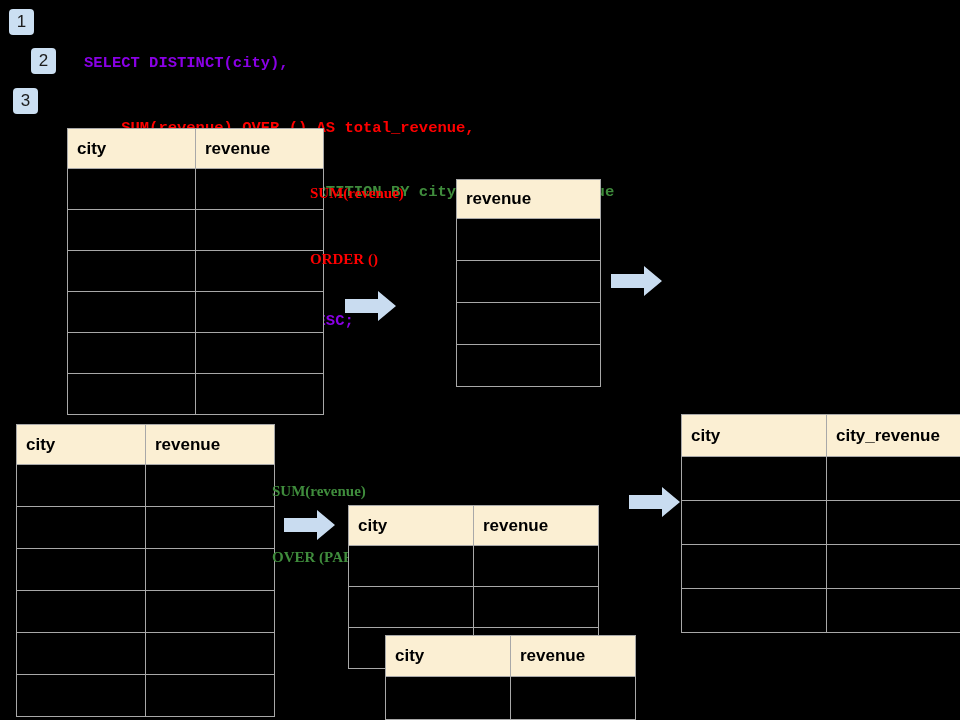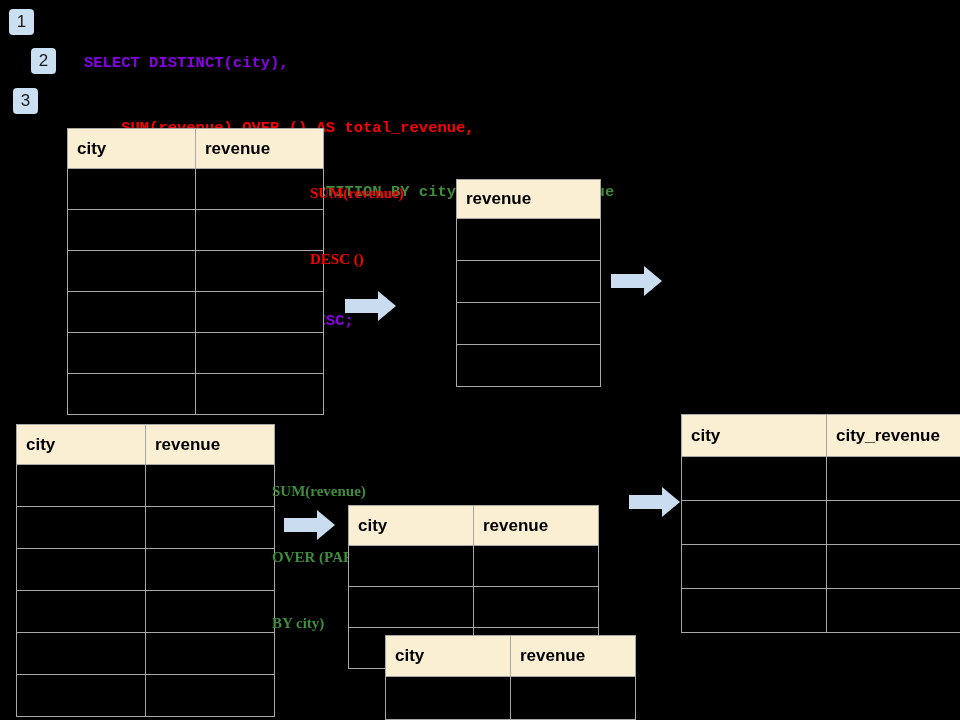--- a/index.html
+++ b/index.html
@@ -202,21 +202,21 @@
         </tr>
       <tr>
           <td></td>
           <td></td>
         </tr>
     </tbody>
   </table>
 
   <div class="annot" id="annot-over-empty">
     <span>SUM(revenue)</span>
-    <span>DESC ()</span>
+    <span>ORDER ()</span>
   </div>
 
   <table class="tbl" id="tbl-total-revenue">
     <thead>
       <tr>
         <th>revenue</th>
       </tr>
     </thead>
     <tbody>
       <tr>
@@ -265,21 +265,20 @@
       <tr>
           <td></td>
           <td></td>
         </tr>
     </tbody>
   </table>
 
   <div class="annot" id="annot-over-partition">
     <span>SUM(revenue)</span>
     <span>OVER (PARTITION</span>
-    <span>BY city)</span>
   </div>
 
   <table class="tbl" id="tbl-partition-a">
     <thead>
       <tr>
         <th>city</th>
         <th>revenue</th>
       </tr>
     </thead>
     <tbody>

